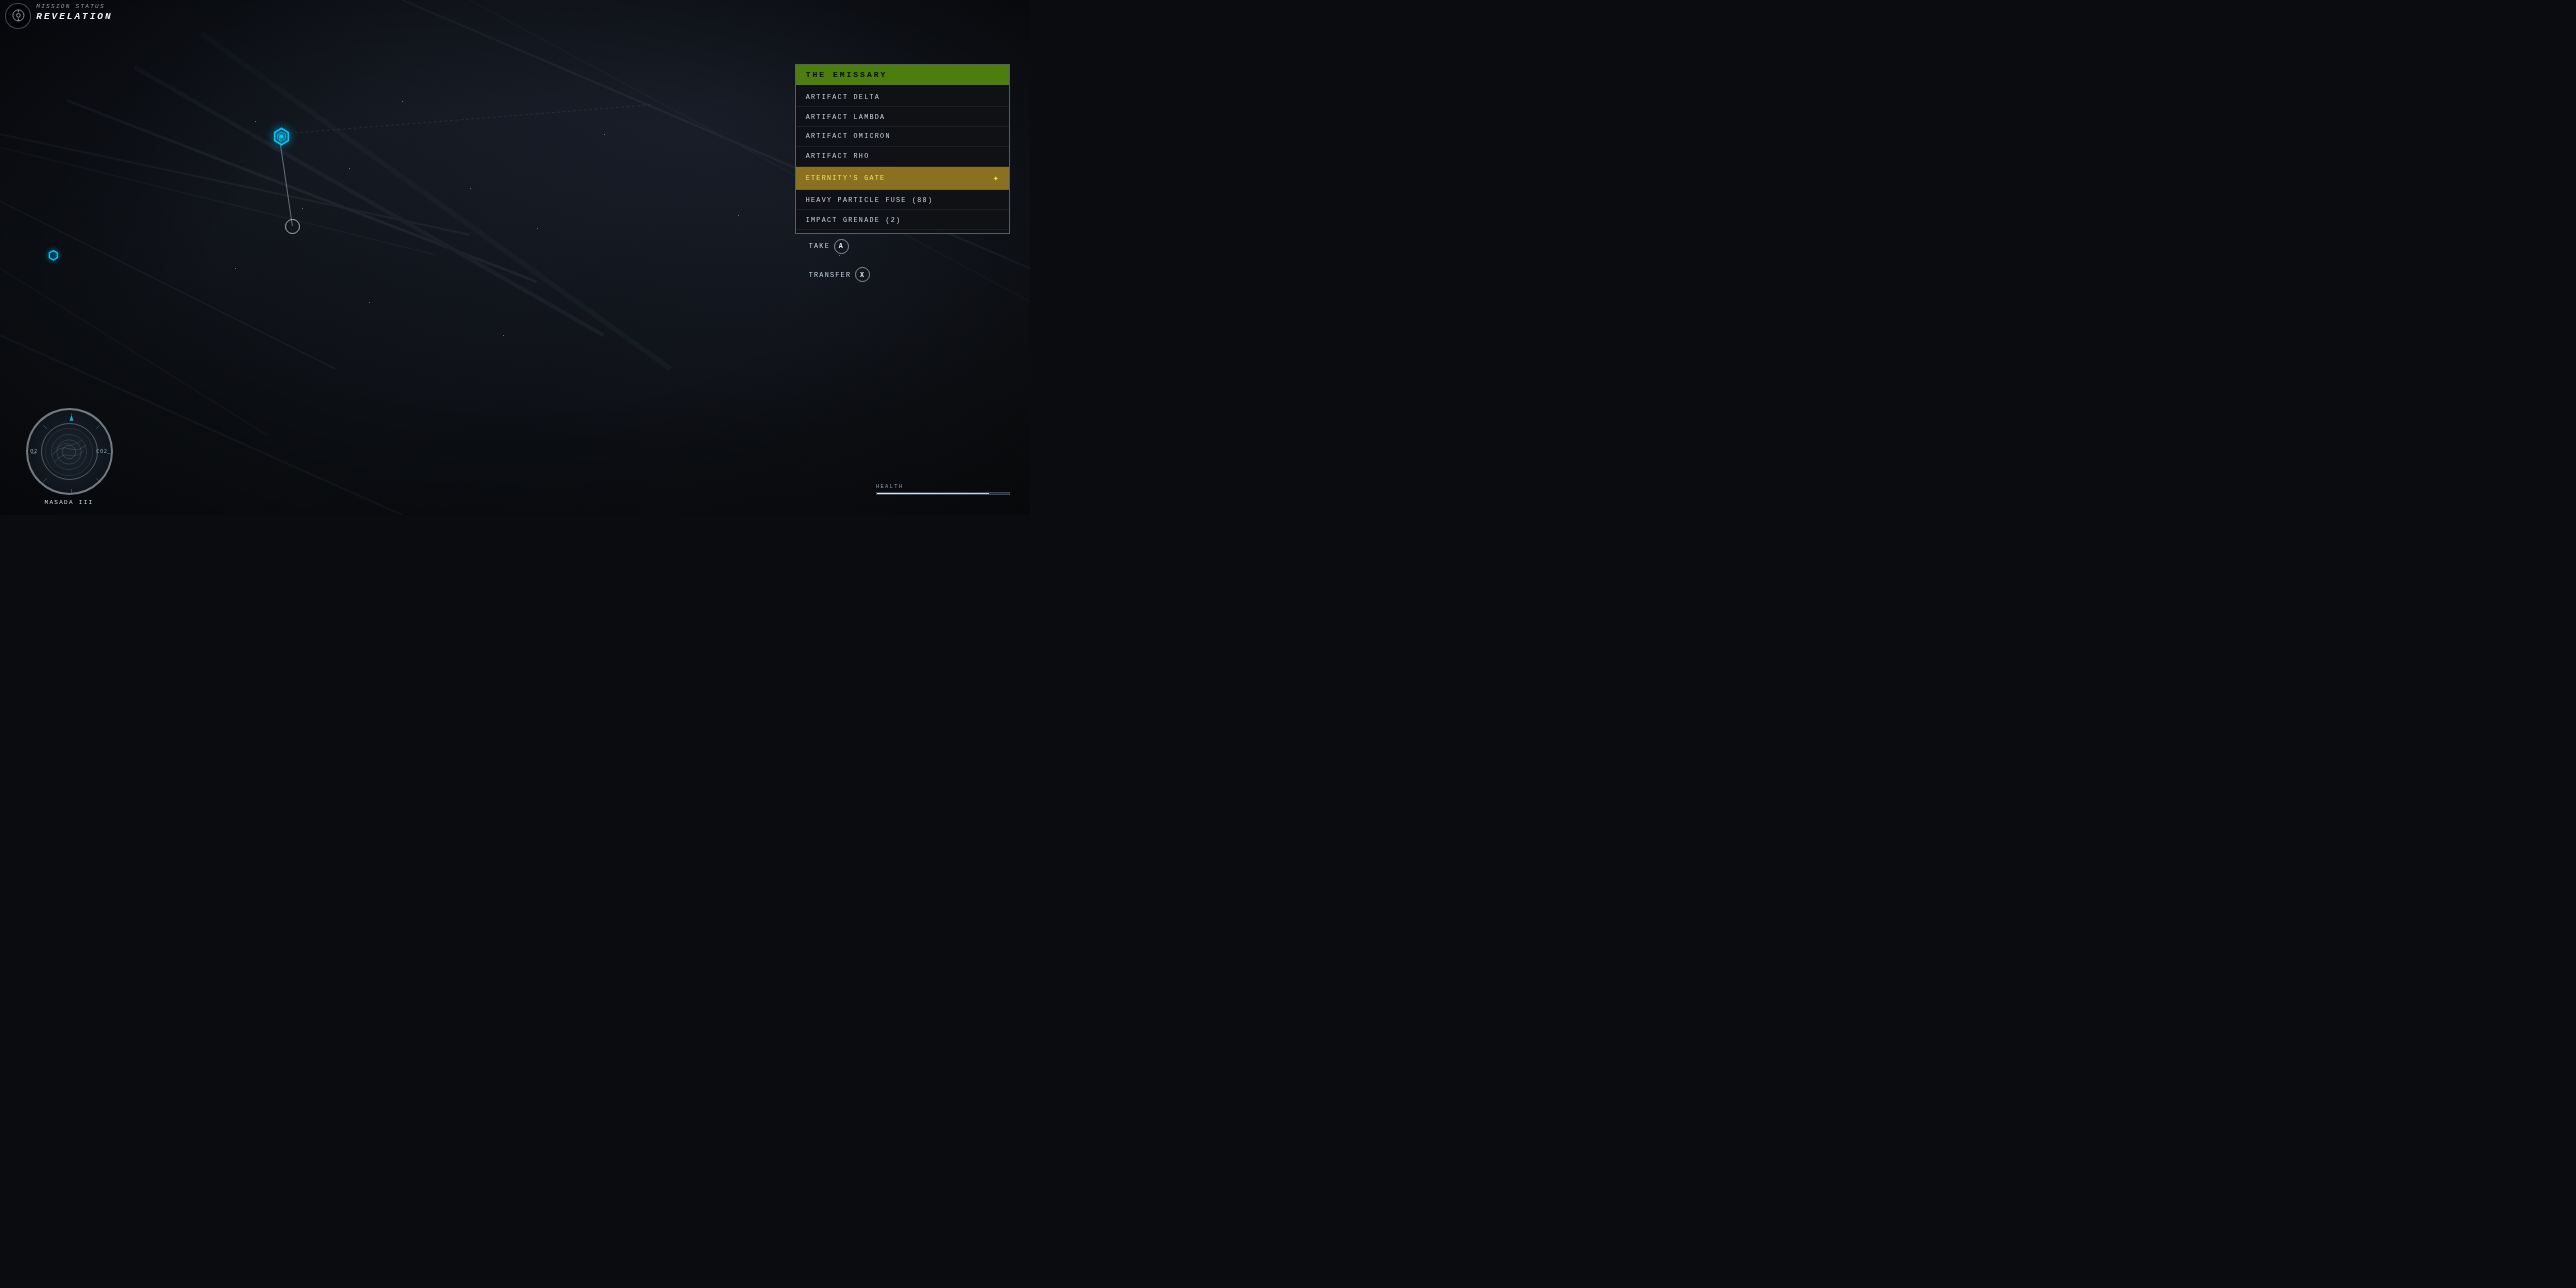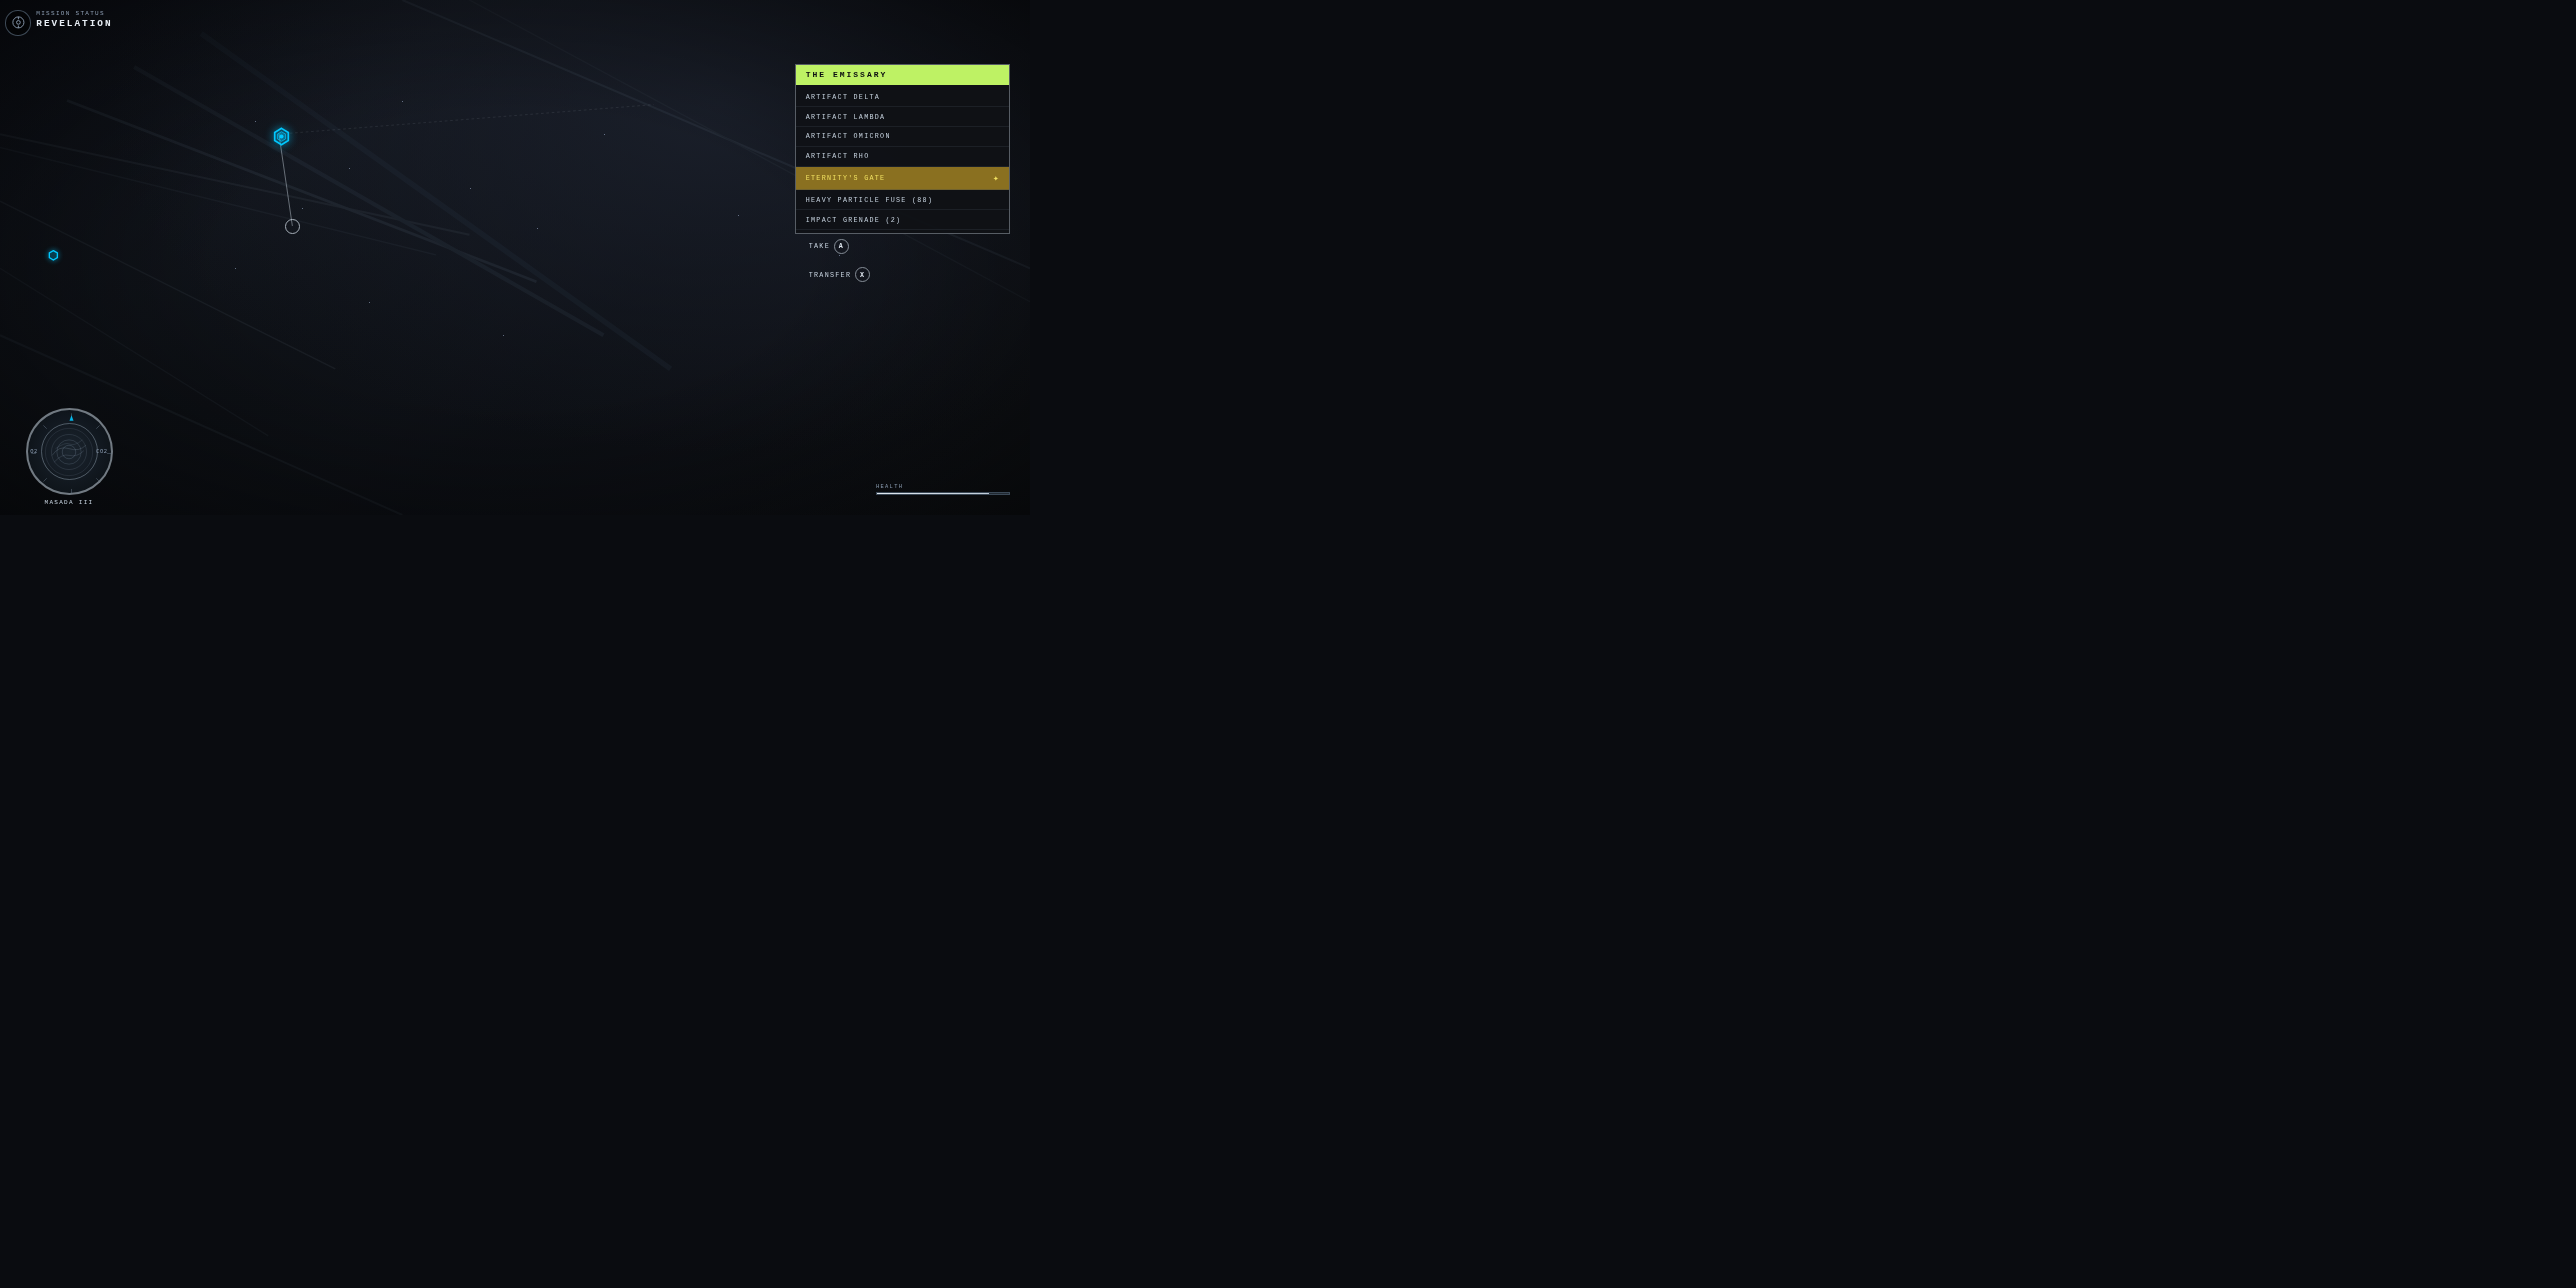--- a/index.html
+++ b/index.html
@@ -41,25 +41,26 @@
       color: #e8eef5;
       font-size: 9.4px;
       font-weight: bold;
       letter-spacing: 2px;
       text-transform: uppercase;
       margin-top: 1.3px;
     }
 
     .mission-hud-wrapper {
       position: absolute;
-      top: 10px;
+      top: 3px;
       left: 5.4px;
       display: flex;
       align-items: flex-start;
       gap: 5.4px;
+      font-style: italic;
     }
 
     .mission-icon-circle {
       width: 25.5px;
       height: 25.5px;
       border: 1.3px solid rgba(100,120,140,0.6);
       border-radius: 50%;
       display: flex;
       align-items: center;
       justify-content: center;
@@ -107,21 +108,21 @@
       top: 219px;
       left: 285px;
       width: 14.8px;
       height: 14.8px;
       border: 1.3px solid rgba(200,210,220,0.8);
       border-radius: 50%;
       background: transparent;
     }
 
     .inventory-title {
-      background: #bef264;
+      background: #4d7c0f;
       color: #0a0c10;
       padding: 5.4px 9.4px;
       font-size: 8px;
       font-weight: bold;
       letter-spacing: 2px;
       text-transform: uppercase;
     }
 
     .inventory-items {
       padding: 2.7px 0;

